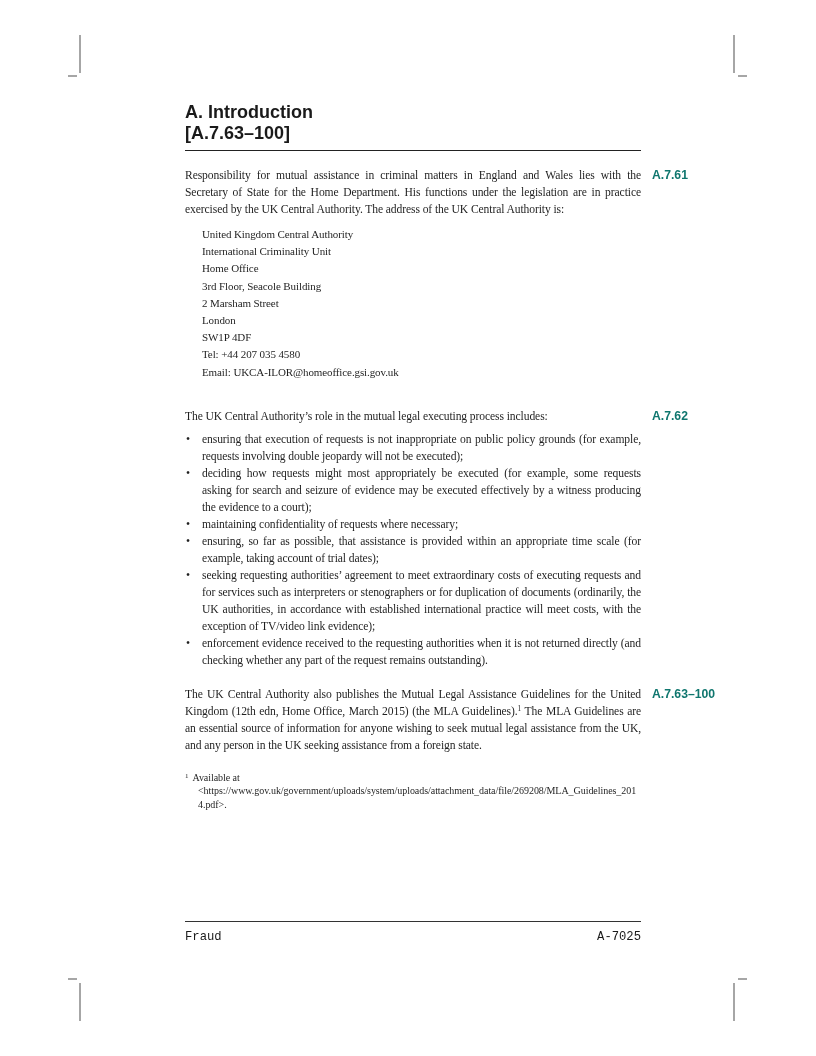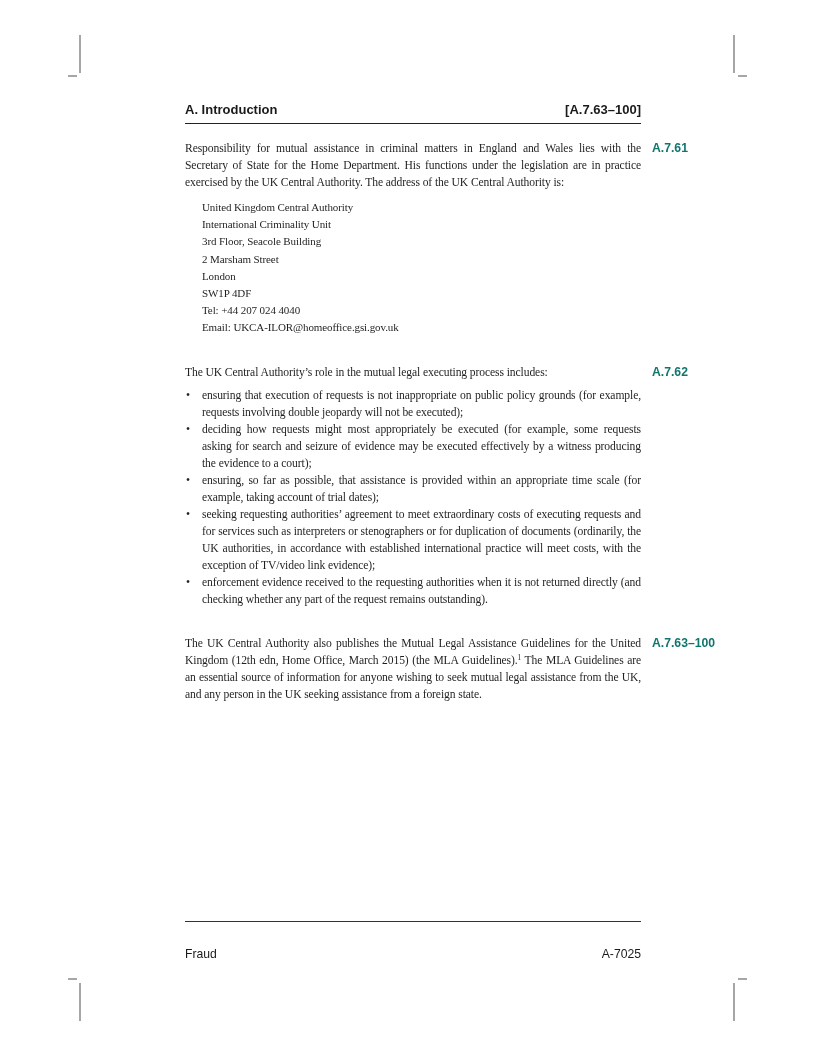--- a/index.html
+++ b/index.html
@@ -22,24 +22,25 @@
     top: 102px;
     width: 456px;
   }
 
   .running-head {
     display: flex;
     justify-content: space-between;
     align-items: baseline;
     font-family: "Liberation Sans", sans-serif;
     font-weight: bold;
-    font-size: 13px;
+    font-size: 18px;
     color: #1a1a1a;
     padding-bottom: 6px;
     border-bottom: 1.5px solid #222222;
+    flex-direction: column;
   }
 
   .body-text {
     font-size: 11.6px;
     line-height: 17px;
     letter-spacing: -0.1px;
     text-align: justify;
   }
 
   .para-row { position: relative; }
@@ -76,21 +77,21 @@
     position: relative;
     padding-left: 17px;
   }
   .bullet-list li::before {
     content: "\2022";
     position: absolute;
     left: 1px;
     top: 0;
   }
 
-  .para-guidelines { margin-top: 27px; }
+  .para-guidelines { margin-top: 17px; }
 
   sup.fn-ref {
     font-size: 7.5px;
     line-height: 0;
     vertical-align: 4px;
   }
 
   .footnote {
     margin-top: 16px;
     font-size: 10px;
@@ -107,24 +108,24 @@
     margin-right: 4px;
   }
 
   
   .page-footer {
     position: absolute;
     left: 185px;
     top: 921px;
     width: 456px;
     border-top: 1px solid #333333;
-    padding-top: 25px;
+    padding-top: 8px;
     display: flex;
     justify-content: space-between;
-    font-family: Liberation Sans, sans-serif;
+    font-family: Liberation Mono, monospace;
     font-size: 12.2px;
     color: #1a1a1a;
   }
 </style>
 </head>
 <body>
 
 <div>
   <div class="crop" style="left:79px; top:35px; width:2px; height:38px;"></div>
   <div class="crop" style="left:68px; top:75px; width:9px; height:2px;"></div>
@@ -150,45 +151,48 @@
   </div>
 
   <div class="para-row para-responsibility">
     <p class="body-text">Responsibility for mutual assistance in criminal matters in England and Wales lies with the Secretary of State for the Home Department. His functions under the legislation are in practice exercised by the UK Central Authority. The address of the UK Central Authority is:</p>
     <span class="margin-note">A.7.61</span>
   </div>
 
   <ul class="address-block">
     <li>United Kingdom Central Authority</li>
     <li>International Criminality Unit</li>
+    <li>Home Office</li>
     <li>3rd Floor, Seacole Building</li>
     <li>2 Marsham Street</li>
     <li>London</li>
     <li>SW1P 4DF</li>
-    <li>Tel: +44 207 024 4040</li>
+    <li>Tel: +44 207 035 4580</li>
     <li>Email: UKCA-ILOR@homeoffice.gsi.gov.uk</li>
   </ul>
 
   <div class="para-row para-role">
     <p class="body-text">The UK Central Authority’s role in the mutual legal executing process includes:</p>
     <span class="margin-note">A.7.62</span>
   </div>
 
   <ul class="bullet-list body-text">
     <li>ensuring that execution of requests is not inappropriate on public policy grounds (for example, requests involving double jeopardy will not be executed);</li>
     <li>deciding how requests might most appropriately be executed (for example, some requests asking for search and seizure of evidence may be executed effectively by a witness producing the evidence to a court);</li>
+    <li>maintaining confidentiality of requests where necessary;</li>
     <li>ensuring, so far as possible, that assistance is provided within an appropriate time scale (for example, taking account of trial dates);</li>
     <li>seeking requesting authorities’ agreement to meet extraordinary costs of executing requests and for services such as interpreters or stenographers or for duplication of documents (ordinarily, the UK authorities, in accordance with established international practice will meet costs, with the exception of TV/video link evidence);</li>
     <li>enforcement evidence received to the requesting authorities when it is not returned directly (and checking whether any part of the request remains outstanding).</li>
   </ul>
 
   <div class="para-row para-guidelines">
     <p class="body-text"><span>The UK Central Authority also publishes the Mutual Legal Assistance Guidelines for the United Kingdom (12th edn, Home Office, March 2015) (the MLA Guidelines).</span><sup class="fn-ref">1</sup><span> The MLA Guidelines are an essential source of information for anyone wishing to seek mutual legal assistance from the UK, and any person in the UK seeking assistance from a foreign state.</span></p>
     <span class="margin-note">A.7.63–100</span>
   </div>
 
+  <p class="footnote"><sup>1</sup><span>Available at &lt;https://www.gov.uk/government/uploads/system/uploads/attachment_data/file/269208/MLA_Guidelines_2014.pdf&gt;.</span></p>
 
 </div>
 
 <div class="page-footer">
   <span>Fraud</span>
   <span>A-7025</span>
 </div>
 
 </body></html>

